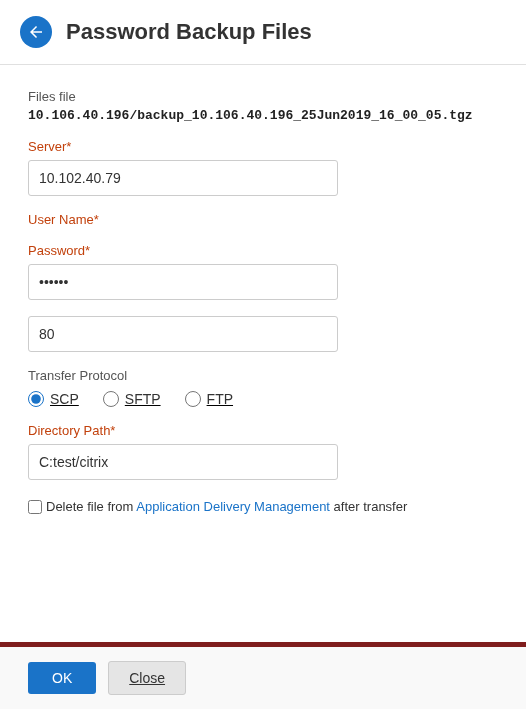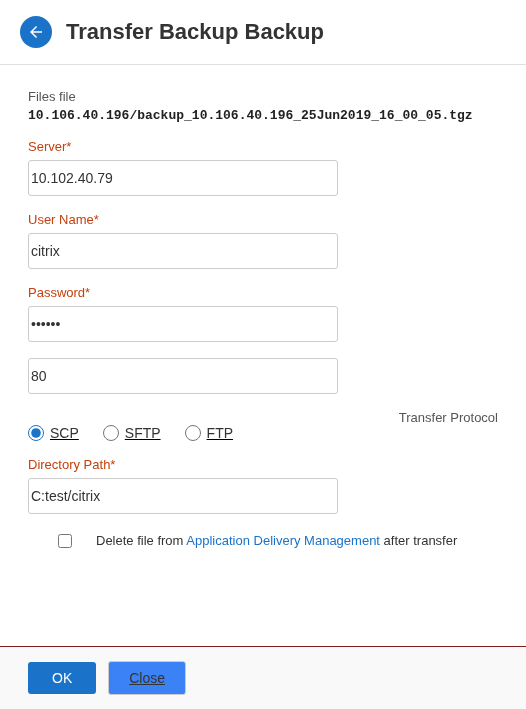--- a/index.html
+++ b/index.html
@@ -79,35 +79,34 @@
       color: #c2410c;
       margin-bottom: 6px;
     }
 
     .text-input {
       width: 100%;
       max-width: 310px;
       height: 36px;
       border: 1px solid #ccc;
       border-radius: 3px;
-      padding: 6px 2px;
+      padding: 6px 10px;
       font-size: 14px;
       color: #333;
       outline: none;
     }
 
     .protocol-section {
       margin-bottom: 16px;
     }
 
     .protocol-label {
       font-size: 13px;
       color: #555;
-      margin-bottom: 0;
-      text-align: right;
+      margin-bottom: 8px;
     }
 
     .radio-group {
       display: flex;
       align-items: center;
       gap: 24px;
     }
 
     .radio-item {
       display: flex;
@@ -126,24 +125,23 @@
 
     .radio-item label {
       font-size: 14px;
       color: #333;
       cursor: pointer;
     }
 
     .checkbox-row {
       display: flex;
       align-items: flex-start;
-      gap: 24px;
+      gap: 4px;
       margin-top: 18px;
       margin-bottom: 16px;
-      margin-left: 30px;
     }
 
     .checkbox-row input[type="checkbox"] {
       width: 14px;
       height: 14px;
       margin-top: 2px;
       flex-shrink: 0;
       cursor: pointer;
     }
 
@@ -151,77 +149,76 @@
       font-size: 13px;
       color: #333;
       line-height: 1.4;
     }
 
     .checkbox-label .highlight {
       color: #1a73c8;
     }
 
     .footer {
-      border-top: 1px solid #7f1d1d;
+      border-top: 5px solid #7f1d1d;
       padding: 14px 28px;
       display: flex;
       align-items: center;
       gap: 12px;
       background: #f9f9f9;
     }
 
     .btn-ok {
       background: #1a73c8;
       color: #fff;
       border: none;
       border-radius: 3px;
       padding: 8px 24px;
       font-size: 14px;
       cursor: pointer;
       font-weight: 500;
     }
 
     .btn-close {
-      background: #3b82f6;
+      background: #e5e5e5;
       color: #333;
       border: 1px solid #ccc;
       border-radius: 3px;
       padding: 8px 20px;
       font-size: 14px;
       cursor: pointer;
       text-decoration: underline;
     }
   </style>
 </head>
 <body>
 
 <div class="header">
   <div class="back-btn">
     <svg viewBox="0 0 24 24" xmlns="http://www.w3.org/2000/svg">
       <path d="M20 11H7.83l5.59-5.59L12 4l-8 8 8 8 1.41-1.41L7.83 13H20v-2z"></path>
     </svg>
   </div>
-  <h1 class="page-title">Transfer Backup Backup</h1>
+  <h1 class="page-title">Password Backup Files</h1>
 </div>
 
 <div class="content">
 
   <div class="field-group">
     <div class="field-label">Files file</div>
     <div class="field-value-static">10.106.40.196/backup_10.106.40.196_25Jun2019_16_00_05.tgz</div>
   </div>
 
   <div class="field-group">
     <div class="field-label-required">Server*</div>
     <input class="text-input" type="text" value="10.102.40.79" style="">
   </div>
 
   <div class="field-group">
     <div class="field-label-required">User Name*</div>
-    <input class="text-input" type="text" value="citrix" style="">
   </div>
 
   <div class="field-group">
     <div class="field-label-required">Password*</div>
     <input class="text-input" type="password" value="123456" style="">
   </div>
 
   <div class="field-group">
     <input class="text-input" type="text" value="80" style="">
   </div>

